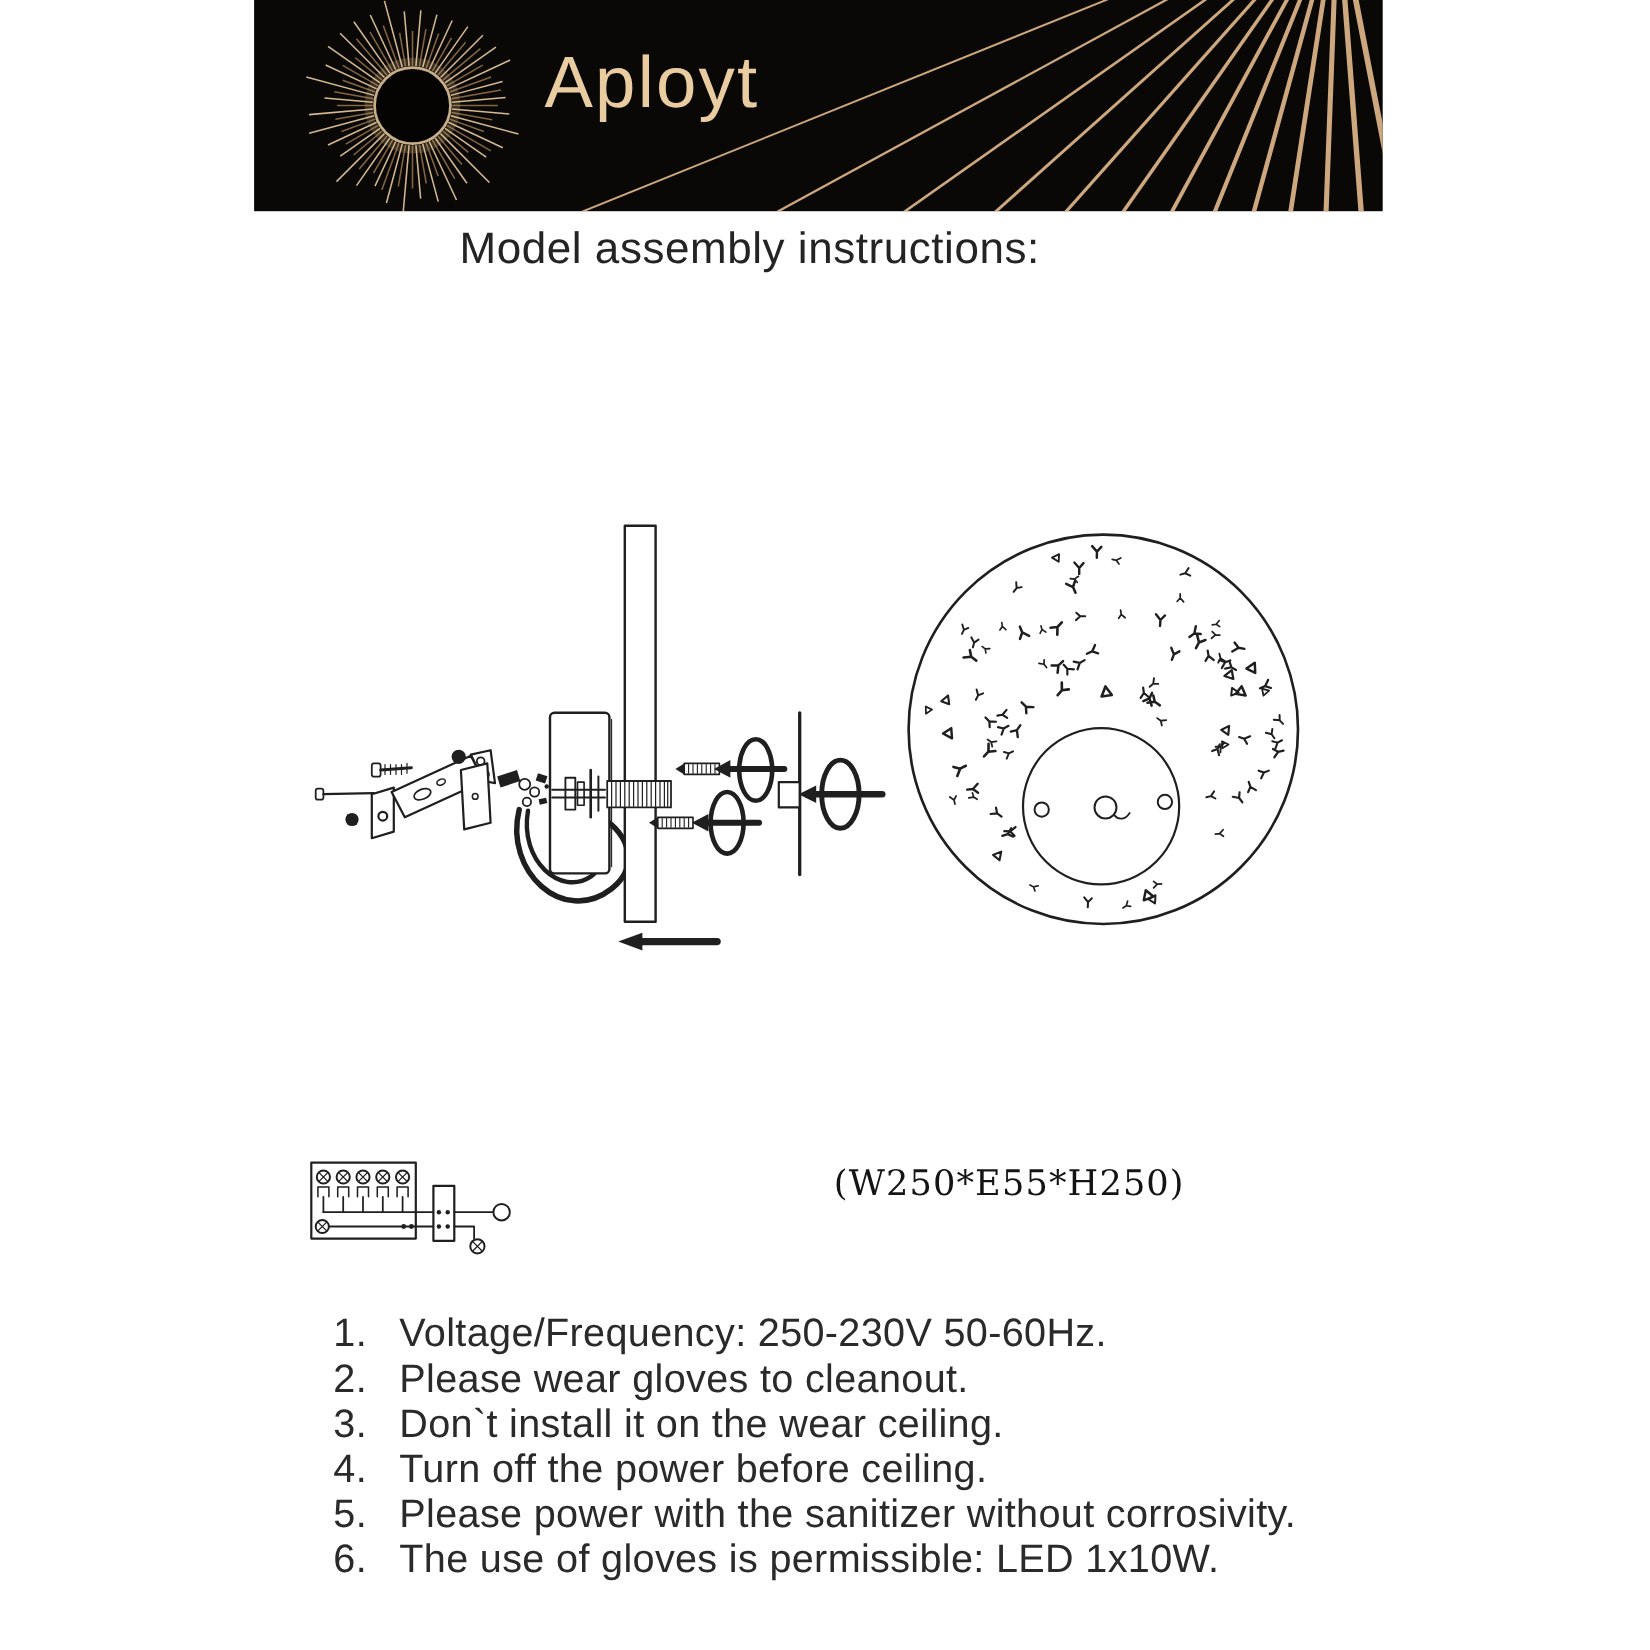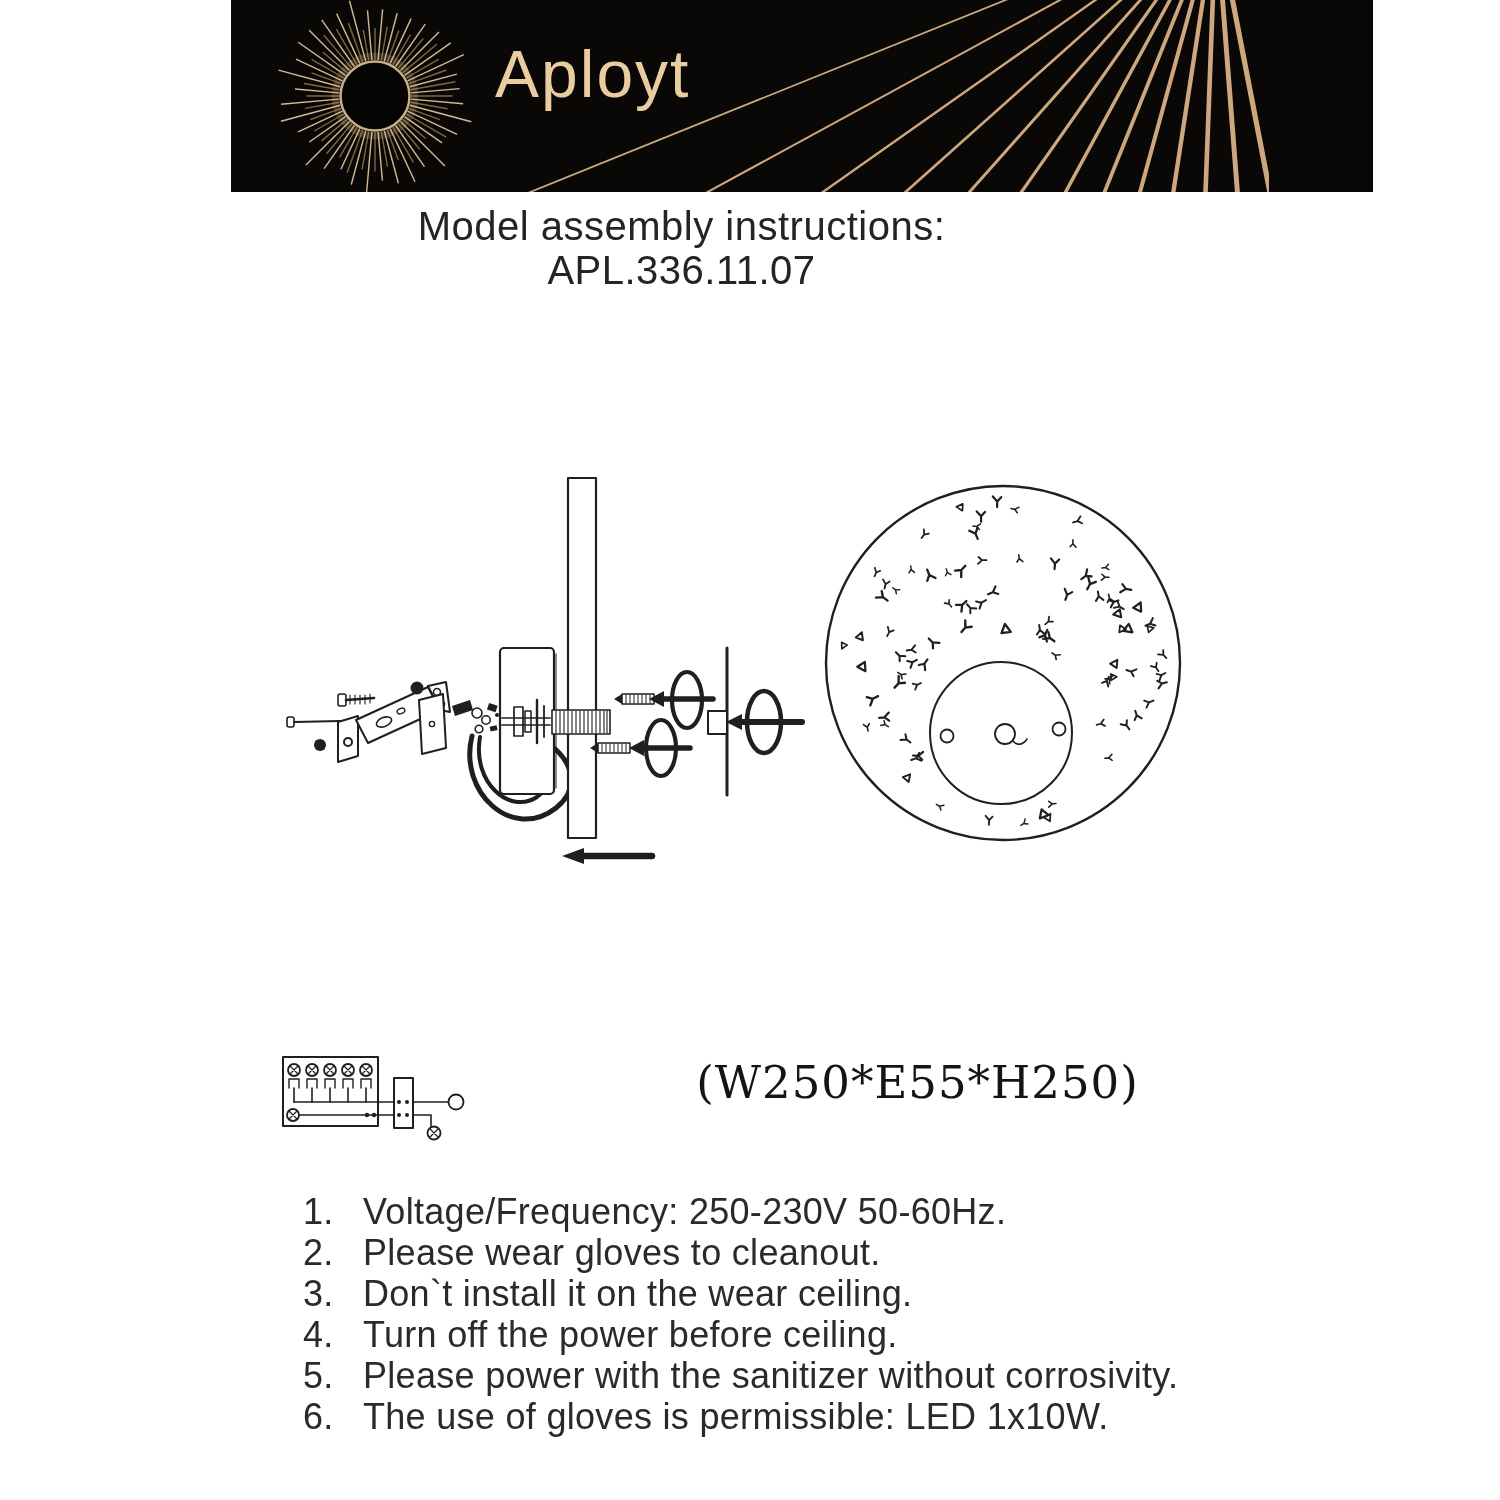--- a/index.html
+++ b/index.html
@@ -3,21 +3,21 @@
 <meta charset="utf-8">
 <style>
   html,body{margin:0;padding:0;}
   body{
     width:1500px;height:1500px;position:relative;background:#ffffff;
     font-family:"Liberation Sans", sans-serif;color:var(--text,#2a2a2a);
     overflow:hidden;
   }
   
   .banner{
-    position:absolute;left:231px;top:0;width:1142px;height:192px;
+    position:absolute;left:231px;top:0;width:1026px;height:192px;
     background:var(--banner-bg,#0a0806);overflow:hidden;
   }
   .banner svg{position:absolute;}
   .brand{
     position:absolute;left:264px;top:36px;
     font-size:66px;font-weight:400;letter-spacing:2px;
     color:var(--logo-gold,#e9cda1);
     font-family:"Liberation Sans", sans-serif;
   }
   
@@ -29,21 +29,21 @@
   .main-diagram{position:absolute;left:270px;top:450px;}
   .wiring{position:absolute;left:270px;top:1045px;}
   .dln line,.dln path,.dln rect,.dln polygon,.dln circle,.dln ellipse{
     stroke:var(--ink,#1f1f1f);fill:none;stroke-linecap:round;stroke-linejoin:round;
   }
   .dln .fill-ink{fill:var(--ink,#1f1f1f);stroke:none;}
   .dln .fill-white{fill:#ffffff;}
   
   .dims{
     position:absolute;left:695px;top:1056px;width:445px;text-align:center;
-    font-family:"DejaVu Serif", serif;font-size:45px;color:#141414;
+    font-family:"DejaVu Serif", serif;font-size:32px;color:#141414;
     letter-spacing:1px;
   }
   
   .instructions{
     position:absolute;left:303px;top:1192px;width:1000px;
     font-size:36px;line-height:40.9px;color:var(--text,#2a2a2a);
     letter-spacing:.3px;
   }
   .instr-row{display:flex;}
   .instr-row .num{width:60px;flex:0 0 60px;}
@@ -143,21 +143,20 @@
       <line x1="985" y1="-85" x2="386.7" y2="587.3" stroke="#d8b084" stroke-width="2.93" opacity="0.95" stroke-linecap="round"></line>
       <line x1="985" y1="-85" x2="313.5" y2="514.3" stroke="#d8b084" stroke-width="2.65" opacity="0.95" stroke-linecap="round"></line>
       <line x1="985" y1="-85" x2="249.3" y2="433.4" stroke="#d8b084" stroke-width="2.37" opacity="0.95" stroke-linecap="round"></line>
       <line x1="985" y1="-85" x2="194.7" y2="345.6" stroke="#d8b084" stroke-width="2.08" opacity="0.95" stroke-linecap="round"></line>
       <line x1="985" y1="-85" x2="150.5" y2="252.1" stroke="#d8b084" stroke-width="1.80" opacity="0.95" stroke-linecap="round"></line>
     </svg>
 </div>
 
 <div class="heading">
   <div>Model assembly instructions:</div>
-  <div>APL.336.11.07</div>
 </div>
 
 <svg class="main-diagram dln" width="950" height="450" viewBox="270 450 950 450">
   <defs>
     <pattern id="hexPat" x="0" y="0" width="13.86" height="24" patternUnits="userSpaceOnUse">
       <g stroke="#2f2f2f" stroke-width="1.1" fill="none">
         <path d="M6.93,0 L13.86,4 L13.86,12 L6.93,16 L0,12 L0,4 Z"></path>
         <path d="M0,12 L6.93,16 L6.93,24 L0,28 L-6.93,24 L-6.93,16 Z"></path>
         <path d="M13.86,12 L20.79,16 L20.79,24 L13.86,28 L6.93,24 L6.93,16 Z"></path>
       </g>

